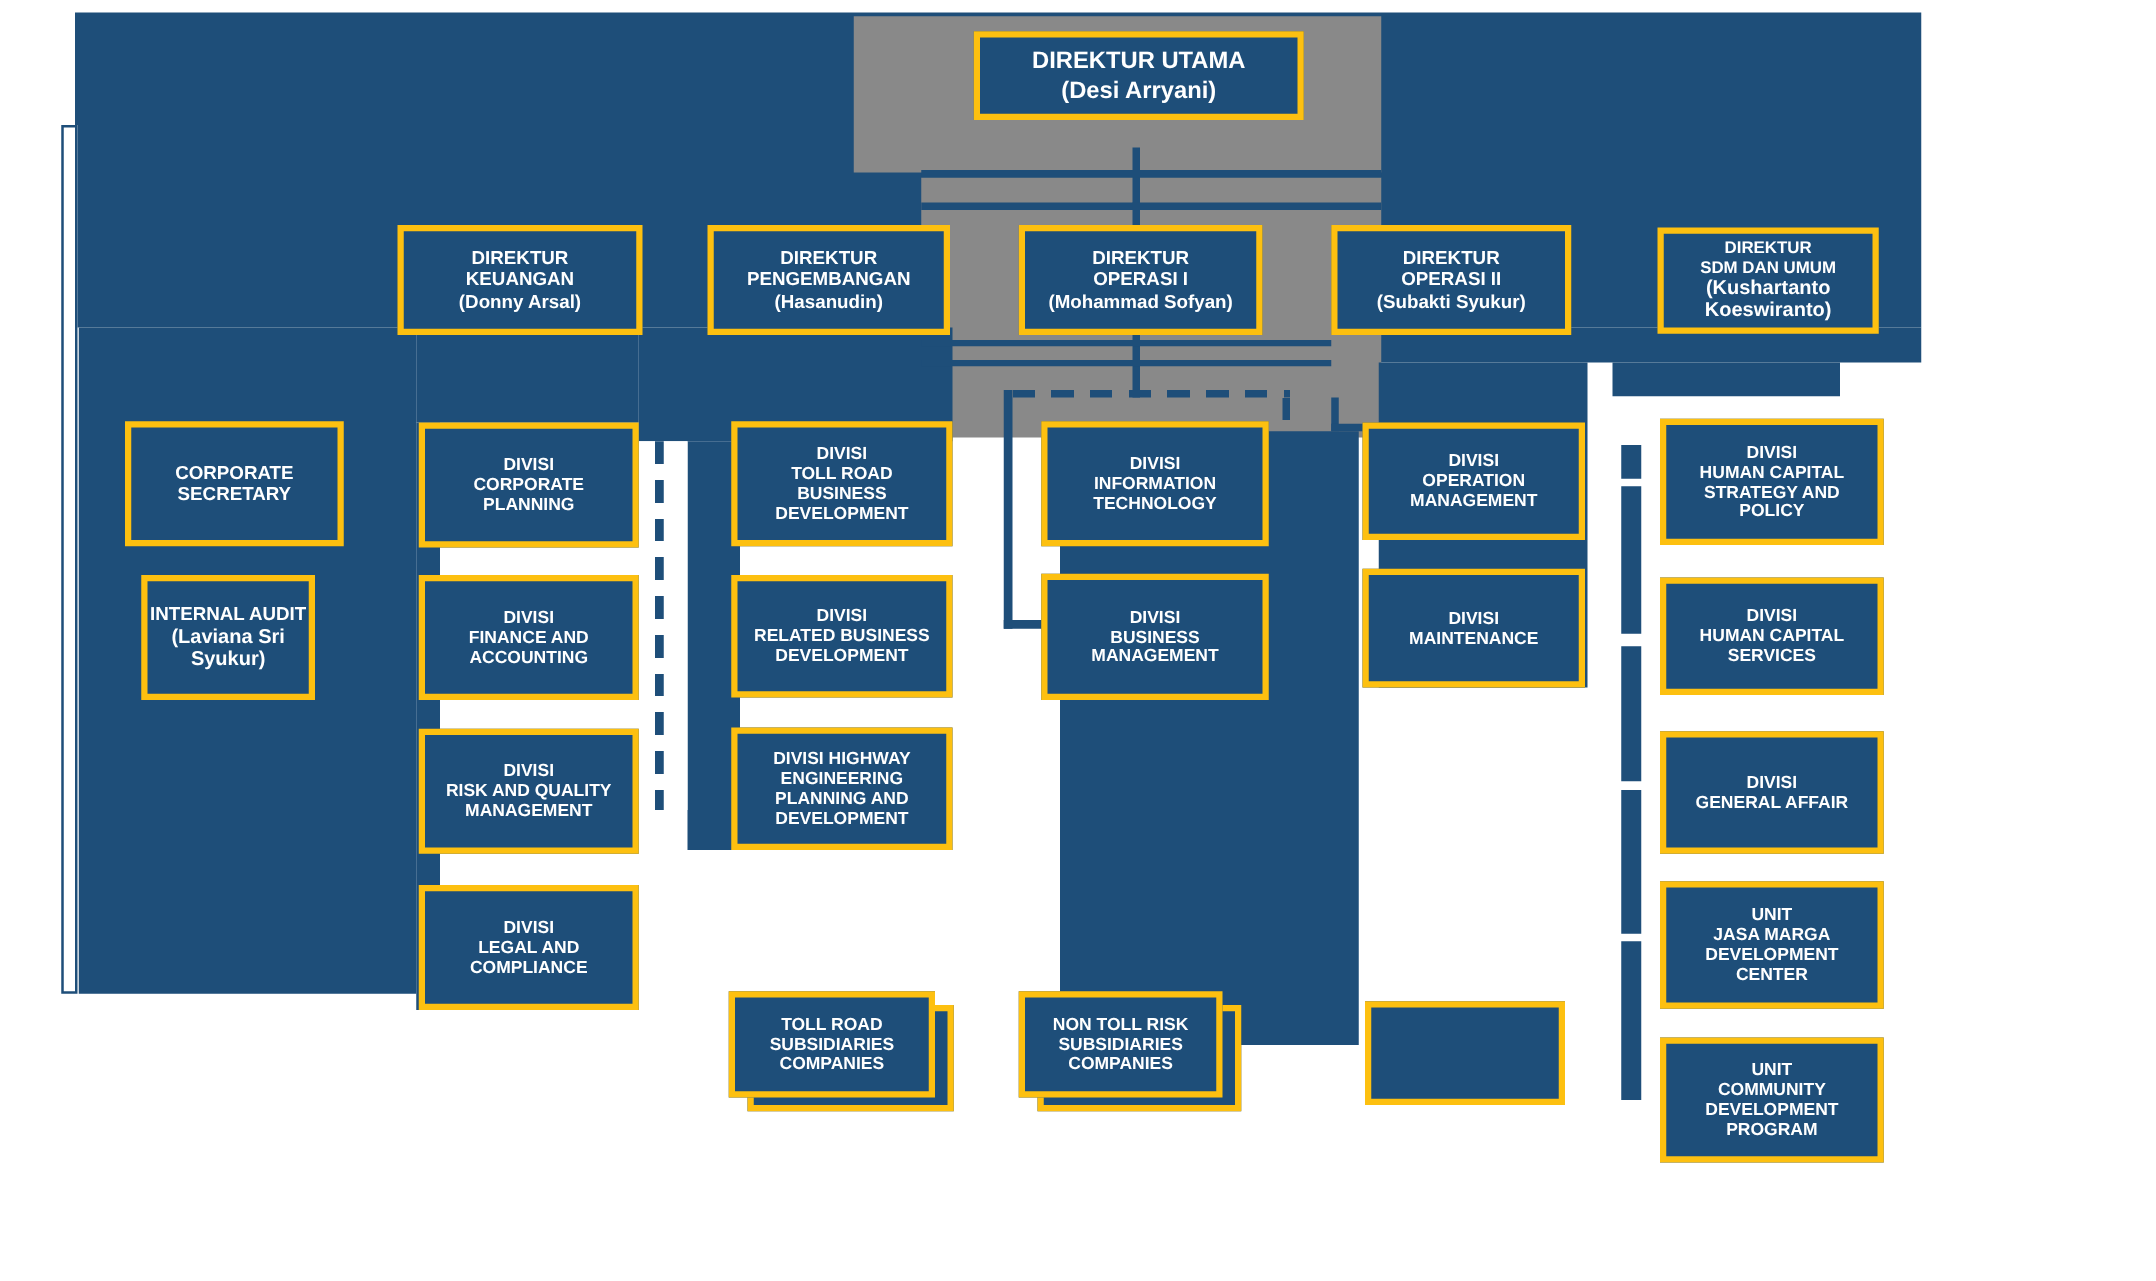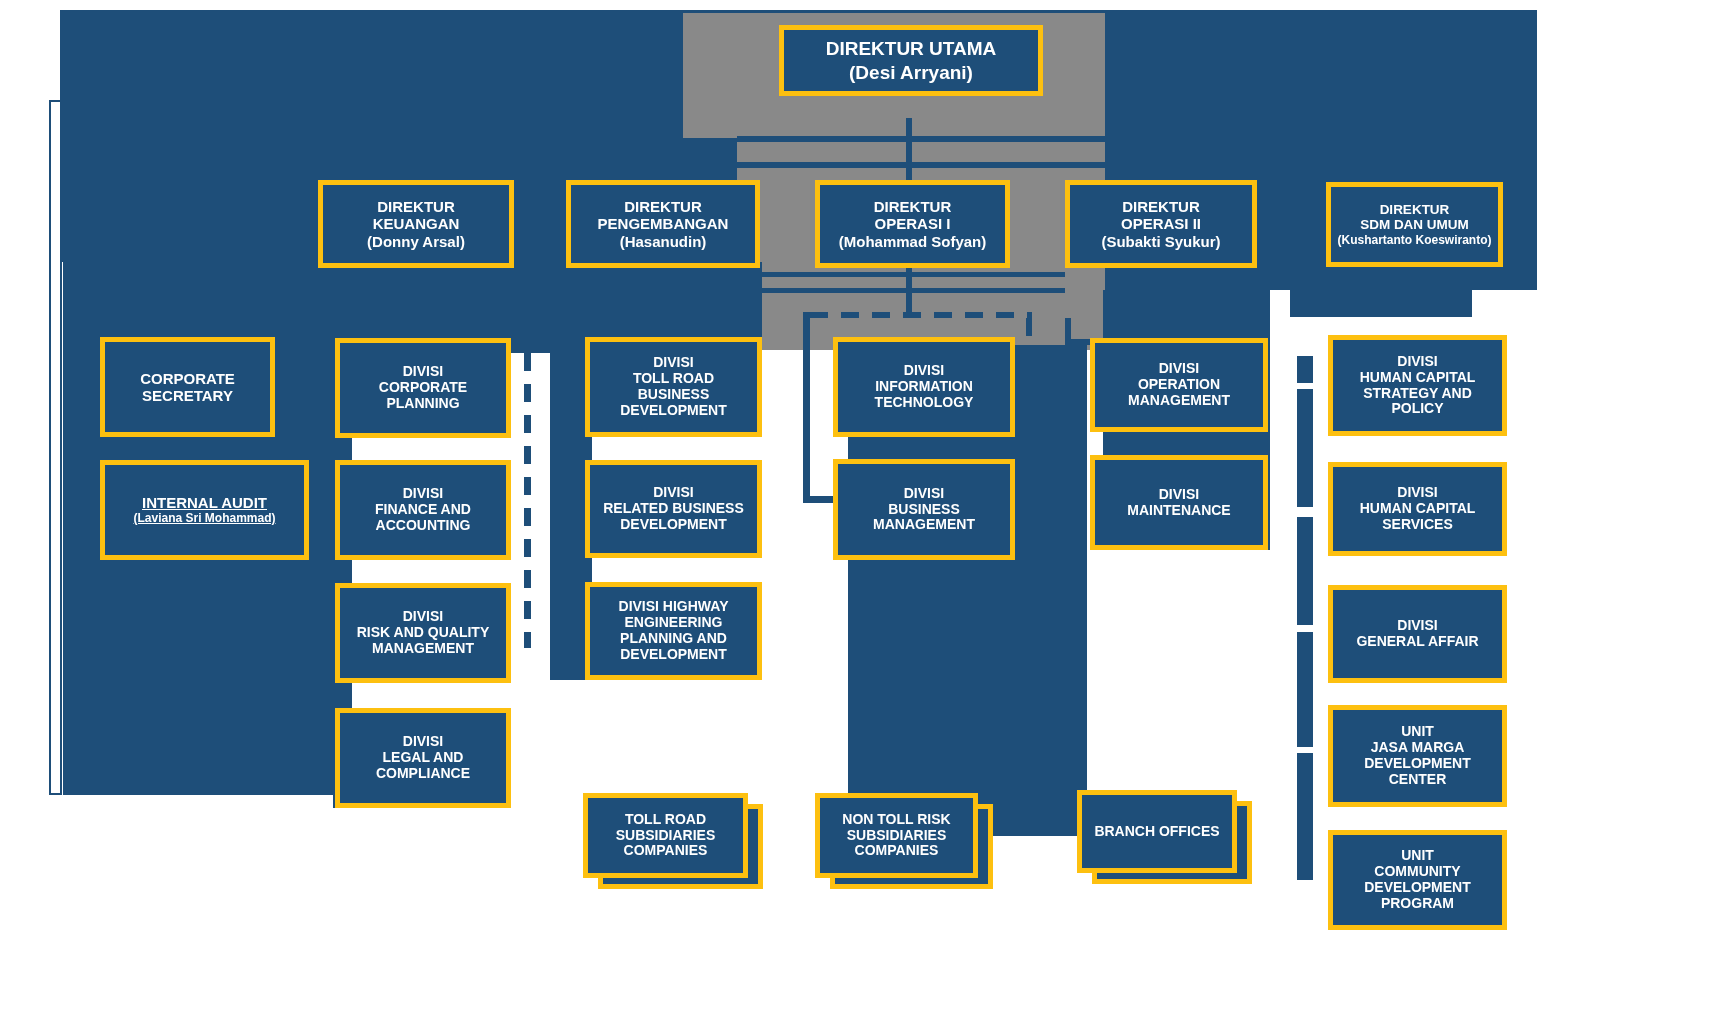--- a/index.html
+++ b/index.html
@@ -18,21 +18,21 @@
   .dash-h{position:absolute;z-index:2;background:repeating-linear-gradient(to right,var(--blue) 0 18px,transparent 18px 31px);}
   .dash-v{position:absolute;z-index:2;background:repeating-linear-gradient(to bottom,var(--blue) 0 18px,transparent 18px 31px);}
   .wstrip{position:absolute;background:#fff;z-index:2;}
   .bracket{position:absolute;background:#fff;border:2px solid var(--blue);z-index:2;box-sizing:border-box;}
   .obox{
     position:absolute;background:var(--blue);border:5px solid var(--yellow);
     box-sizing:border-box;display:flex;flex-direction:column;align-items:center;justify-content:center;
     color:#fff;font-weight:bold;text-align:center;z-index:4;line-height:1.14;font-size:14px;
   }
   .obox .lbl{white-space:pre-line;}
-  .obox .nm{white-space:pre-line;font-size:12px;margin-top:1px;}
+  .obox .nm{white-space:pre-line;font-size:16px;margin-top:1px;}
   .shadow{z-index:3;}
   .fs19{font-size:19px;line-height:1.25;}
   .fs15{font-size:15px;}
   .fs13{font-size:13.5px;}
 </style>
 </head>
 <body>
 
 <div id="stage">
 
@@ -105,23 +105,23 @@
   <div class="obox fs13" style="left:1326px;top:182px;width:177px;height:85px;">
     <div class="lbl">DIREKTUR
 SDM DAN UMUM</div>
     <div class="nm">(Kushartanto Koeswiranto)</div>
   </div>
 
   <div class="obox fs15" style="left:100px;top:337px;width:175px;height:100px;">
     <div class="lbl">CORPORATE
 SECRETARY</div>
   </div>
-  <div class="obox fs15" style="left:100px;top:460px;width:209px;height:100px;text-decoration:underline;">
+  <div class="obox fs15" style="left:113px;top:460px;width:139px;height:100px;">
     <div class="lbl">INTERNAL AUDIT</div>
-    <div class="nm">(Laviana Sri Mohammad)</div>
+    <div class="nm">(Laviana Sri Syukur)</div>
   </div>
 
   <div class="obox" style="left:335px;top:338px;width:176px;height:100px;">
     <div class="lbl">DIVISI
 CORPORATE
 PLANNING</div>
   </div>
   <div class="obox" style="left:335px;top:460px;width:176px;height:100px;">
     <div class="lbl">DIVISI
 FINANCE AND
@@ -208,17 +208,14 @@
   <div class="obox" style="left:583px;top:793px;width:165px;height:85px;">
     <div class="lbl">TOLL ROAD
 SUBSIDIARIES
 COMPANIES</div>
   </div>
   <div class="obox" style="left:815px;top:793px;width:163px;height:85px;">
     <div class="lbl">NON TOLL RISK
 SUBSIDIARIES
 COMPANIES</div>
   </div>
-  <div class="obox" style="left:1077px;top:790px;width:160px;height:83px;">
-    <div class="lbl">BRANCH OFFICES</div>
-  </div>
 
 </div>
 
 </body></html>

